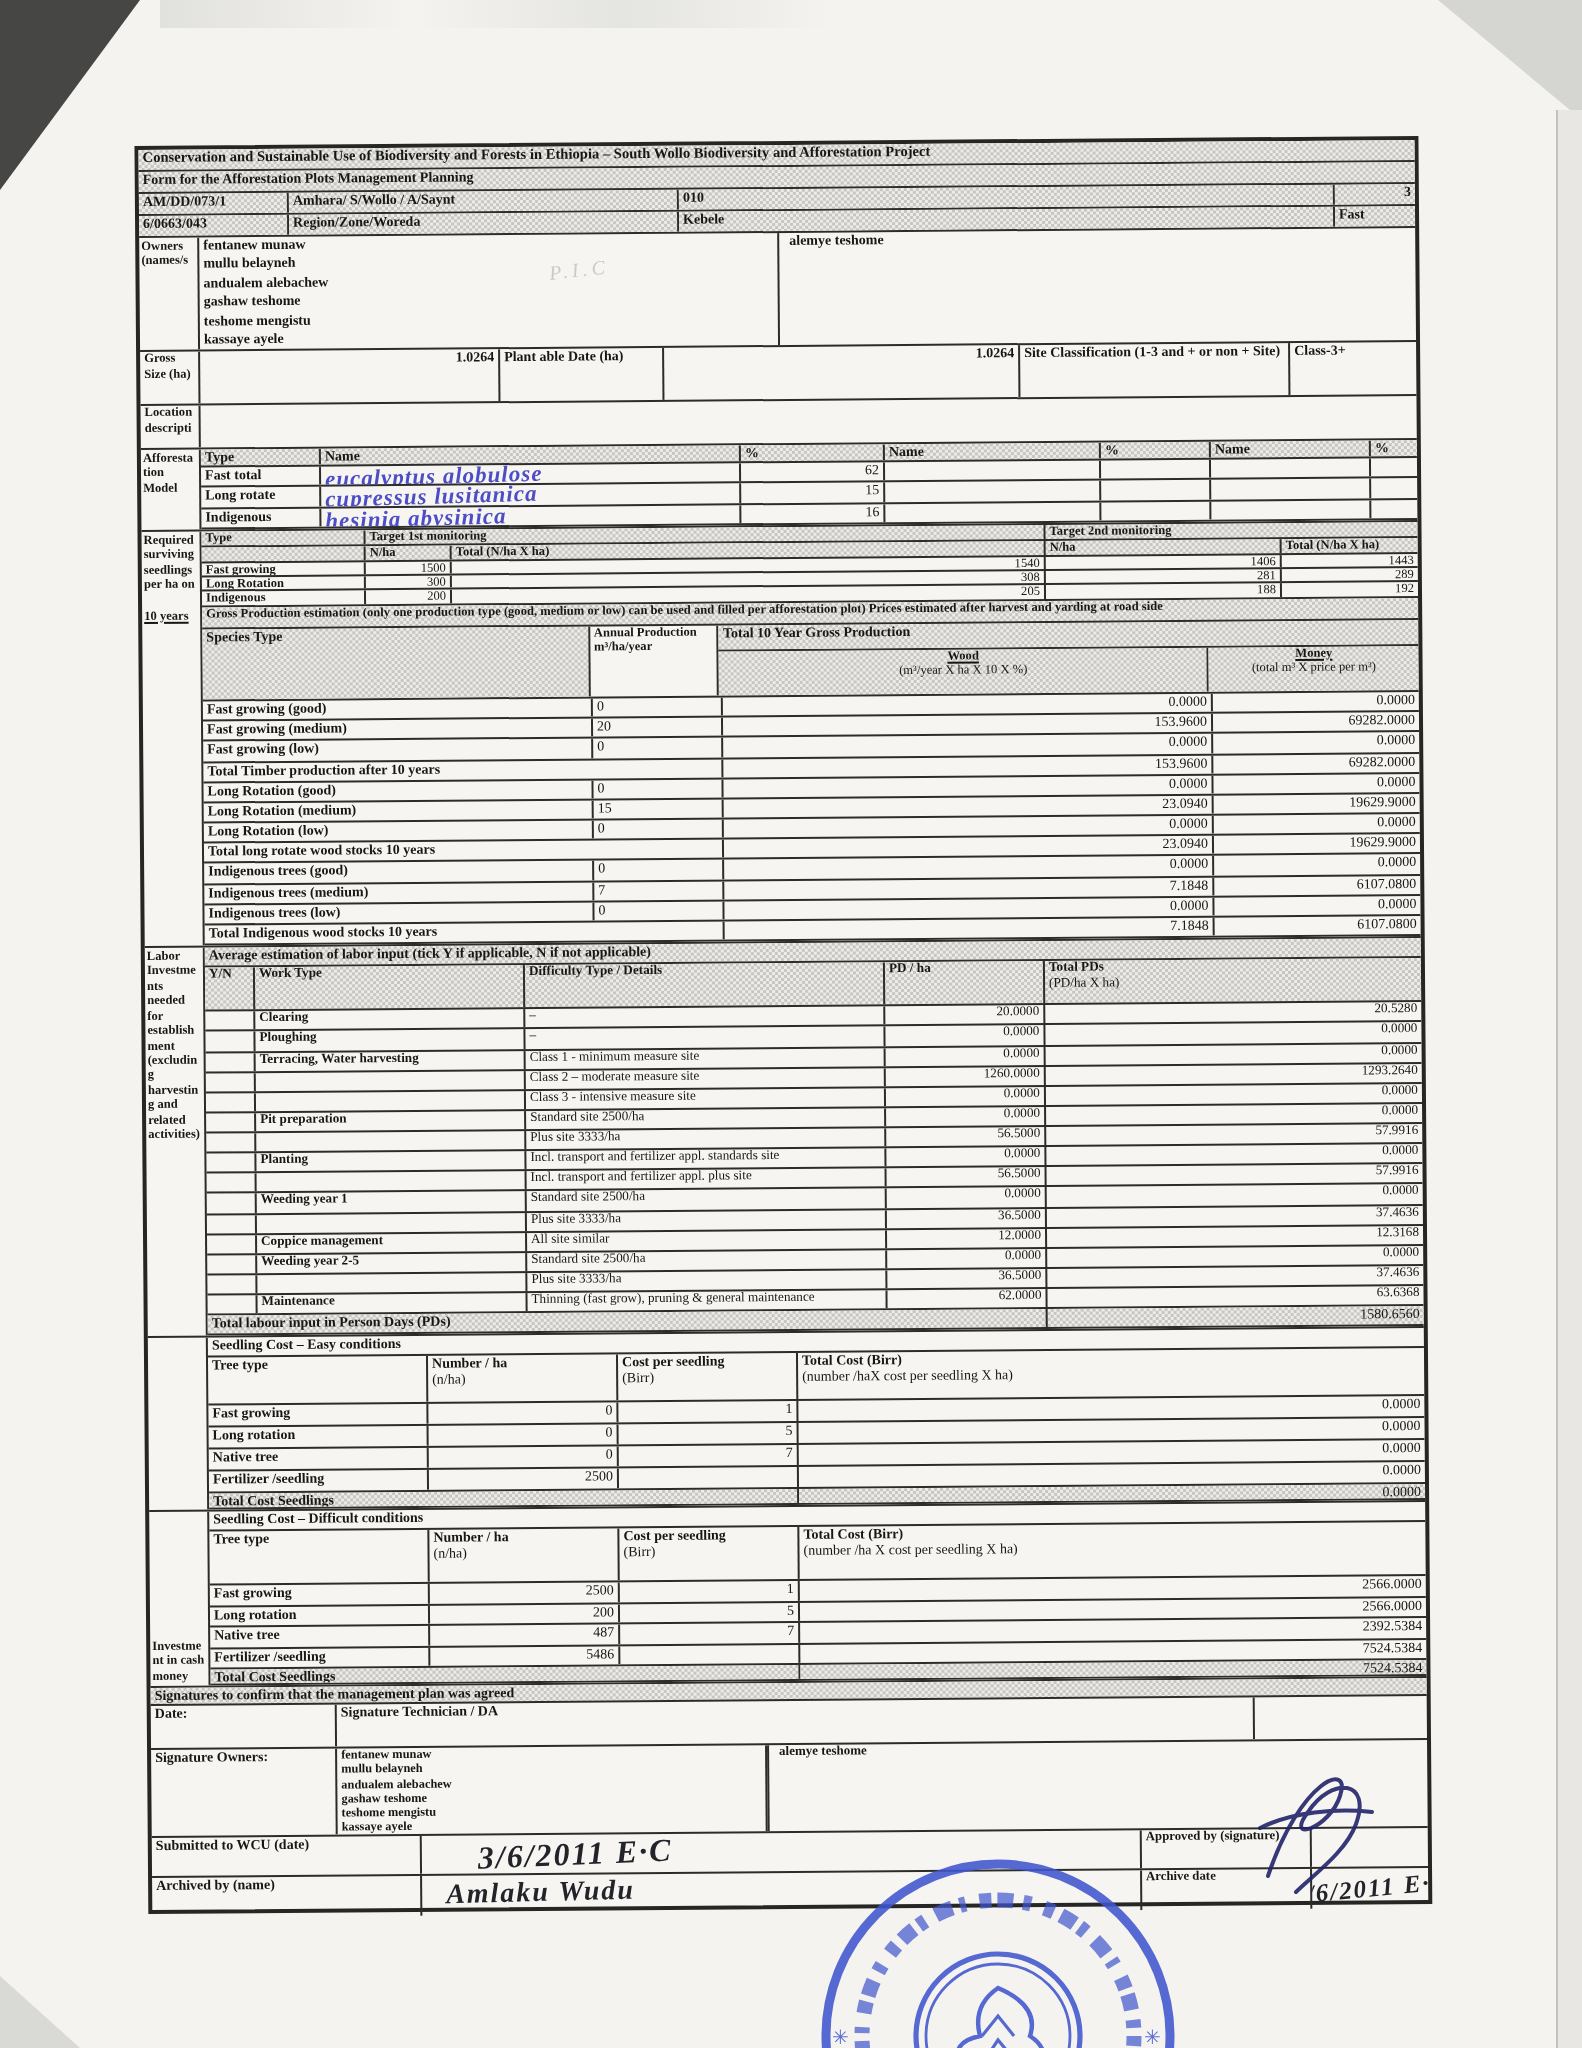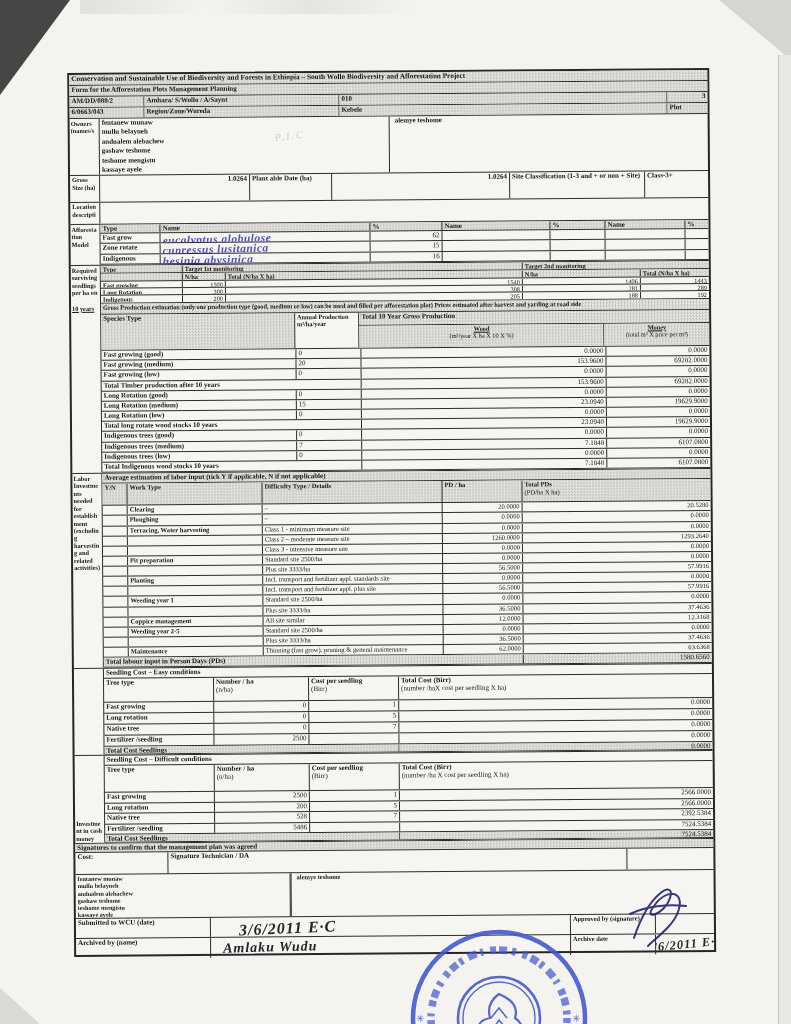--- a/index.html
+++ b/index.html
@@ -79,30 +79,30 @@
 
   <div class="form">
 
     <div class="r h11 hatch">
         <div class="c flex1 b" style="font-size:7.3px">Conservation and Sustainable Use of Biodiversity and Forests in Ethiopia – South Wollo Biodiversity and Afforestation Project</div>
       </div>
     <div class="r h11 hatch">
         <div class="c flex1 b">Form for the Afforestation Plots Management Planning</div>
       </div>
     <div class="r h11">
-      <div class="c b hatch" style="width:75px">AM/DD/088/2</div>
+      <div class="c b hatch" style="width:75px">AM/DD/073/1</div>
       <div class="c b hatch" style="width:195px">Amhara/ S/Wollo / A/Saynt</div>
       <div class="c b hatch" style="width:328px">010</div>
       <div class="c b hatch num flex1">3</div>
     </div>
     <div class="r h11">
       <div class="c b hatch" style="width:75px">6/0663/043</div>
       <div class="c b hatch" style="width:195px">Region/Zone/Woreda</div>
       <div class="c b hatch" style="width:328px">Kebele</div>
-      <div class="c b hatch flex1">Plot</div>
+      <div class="c b hatch flex1">Fast</div>
     </div>
 
     <div class="band" style="height:57px">
       <div class="side">Owners (names/s</div>
       <div class="content" style="flex-direction:row">
         <div class="c names" style="width:290px">
 
         <div>fentanew munaw</div>
             <div>mullu belayneh</div>
             <div>andualem alebachew</div>
@@ -136,31 +136,31 @@
           <div class="c b mc2">Name</div>
           <div class="c b mc3">%</div>
           <div class="c b mc4">Name</div>
           <div class="c b mc5">%</div>
           <div class="c b mc6">Name</div>
           <div class="c b mc7 flex1">%</div>
         </div>
         <div>
 
             <div class="r mrow">
-              <div class="c b mc1">Fast grow</div>
+              <div class="c b mc1">Fast total</div>
               <div class="c mc2" style="overflow:visible"><span class="hw-blue">eucalyptus globulose</span></div>
               <div class="c mc3 num">62</div>
               <div class="c mc4"></div>
               <div class="c mc5"></div>
               <div class="c mc6"></div>
               <div class="c mc7 flex1"></div>
             </div>
 
             <div class="r mrow">
-              <div class="c b mc1">Zone rotate</div>
+              <div class="c b mc1">Long rotate</div>
               <div class="c mc2" style="overflow:visible"><span class="hw-blue">cupressus lusitanica</span></div>
               <div class="c mc3 num">15</div>
               <div class="c mc4"></div>
               <div class="c mc5"></div>
               <div class="c mc6"></div>
               <div class="c mc7 flex1"></div>
             </div>
 
             <div class="r mrow">
               <div class="c b mc1">Indigenous</div>
@@ -550,21 +550,21 @@
 
             <div class="r crow drow">
               <div class="c b cc1">Long rotation</div>
               <div class="c cc2 num">200</div>
               <div class="c cc3 num">5</div>
               <div class="c cc4 num flex1">2566.0000</div>
             </div>
 
             <div class="r crow drow">
               <div class="c b cc1">Native tree</div>
-              <div class="c cc2 num">528</div>
+              <div class="c cc2 num">487</div>
               <div class="c cc3 num">7</div>
               <div class="c cc4 num flex1">2392.5384</div>
             </div>
 
             <div class="r crow drow">
               <div class="c b cc1">Fertilizer /seedling</div>
               <div class="c cc2 num">5486</div>
               <div class="c cc3 num"></div>
               <div class="c cc4 num flex1">7524.5384</div>
             </div>
@@ -573,25 +573,26 @@
           <div class="c b hatch" style="width:295px">Total Cost Seedlings</div>
           <div class="c num hatch flex1">7524.5384</div>
         </div>
       </div>
     </div>
 
     <div class="r h9 hatch">
         <div class="c flex1 b">Signatures to confirm that the management plan was agreed</div>
       </div>
     <div class="r h22 sig-date">
-      <div class="c b g1">Cost:</div>
+      <div class="c b g1">Date:</div>
       <div class="c b g2">Signature Technician / DA</div>
       <div class="c g3 flex1"></div>
     </div>
     <div class="r sig-own" style="height:44px">
+      <div class="c b g1">Signature Owners:</div>
       <div class="c g2 names2">
 
       <div>fentanew munaw</div>
           <div>mullu belayneh</div>
           <div>andualem alebachew</div>
           <div>gashaw teshome</div>
           <div>teshome mengistu</div>
           <div>kassaye ayele</div>
         </div>
       <div class="c g3 b flex1 owner-divider" style="padding-left:5px;font-size:6.5px">alemye teshome</div>

